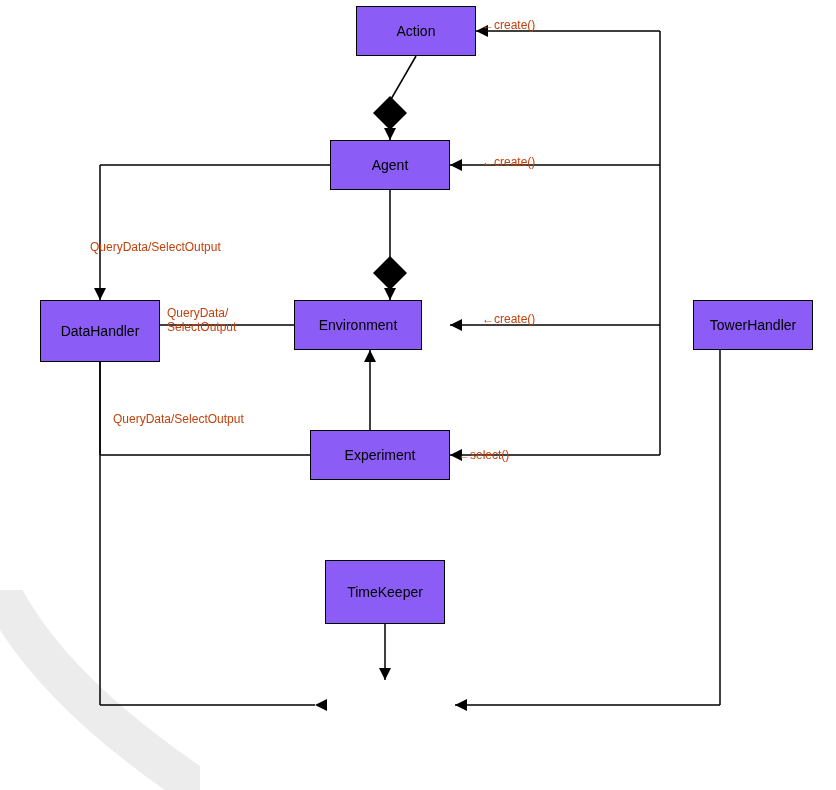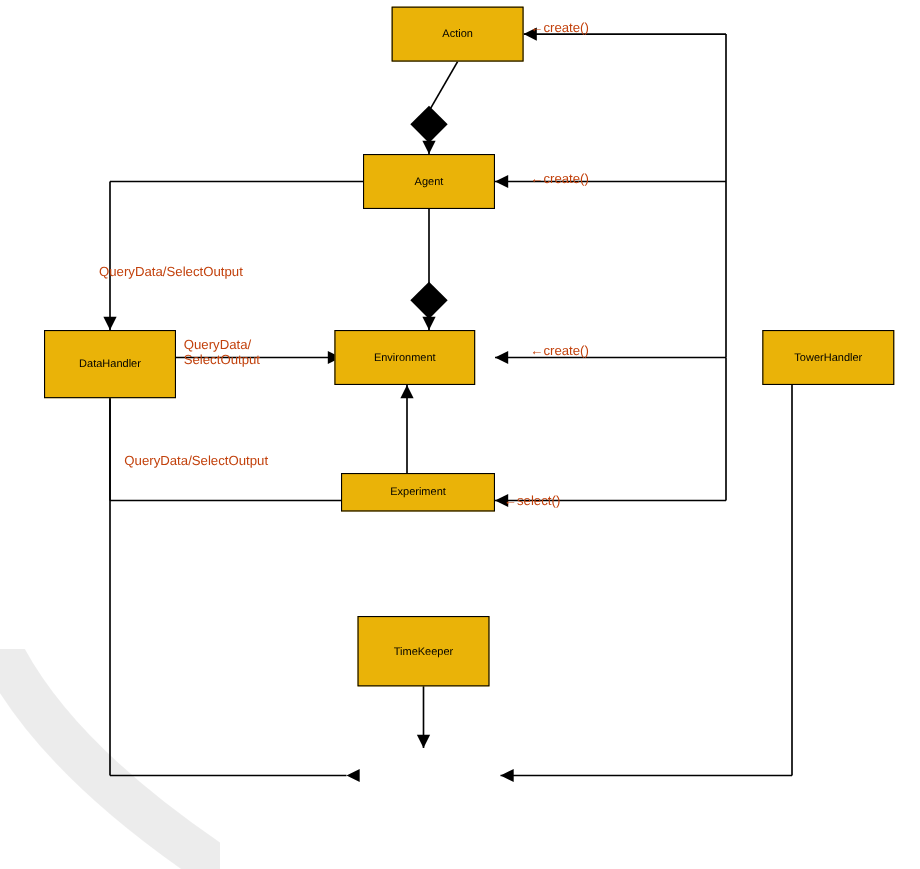--- a/index.html
+++ b/index.html
@@ -13,26 +13,26 @@
       position: relative;
     }
     #diagram-container {
       position: relative;
       width: 836px;
       height: 790px;
     }
     .uml-box {
       position: absolute;
       border: 1.5px solid #000;
-      background: #eab308;
+      background: #8b5cf6;
       display: flex;
       align-items: center;
       justify-content: center;
       text-align: center;
-      font-size: 10px;
+      font-size: 14px;
     }
     .diamond {
       position: absolute;
       width: 24px;
       height: 24px;
       background: #000;
       transform: rotate(45deg);
     }
     .arrow-label {
       position: absolute;
@@ -123,33 +123,33 @@
   </svg>
 
   <div class="uml-box" style="left:356px; top:6px; width:120px; height:50px;">
     <span>Action</span>
   </div>
 
   <div class="uml-box" style="left:330px; top:140px; width:120px; height:50px;">
     <span>Agent</span>
   </div>
 
-  <div class="uml-box" style="left:304px; top:300px; width:128px; height:50px;">
+  <div class="uml-box" style="left:294px; top:300px; width:128px; height:50px;">
     <span>Environment</span>
   </div>
 
   <div class="uml-box" style="left:40px; top:300px; width:120px; height:62px;">
     <span>DataHandler</span>
   </div>
 
   <div class="uml-box" style="left:660px; top:300px; width:120px; height:50px;margin-left:33px;">
     <span>TowerHandler</span>
   </div>
 
-  <div class="uml-box" style="left:310px; top:430px; width:140px; height:35px;justify-content:center;">
+  <div class="uml-box" style="left:310px; top:430px; width:140px; height:50px;justify-content:center;">
     <span>Experiment</span>
   </div>
 
   <div class="uml-box" style="left:325px; top:560px; width:120px; height:64px;">
     <span>TimeKeeper</span>
   </div>
 
 
   <div class="diamond" style="left:378px; top:101px;"></div>
 

